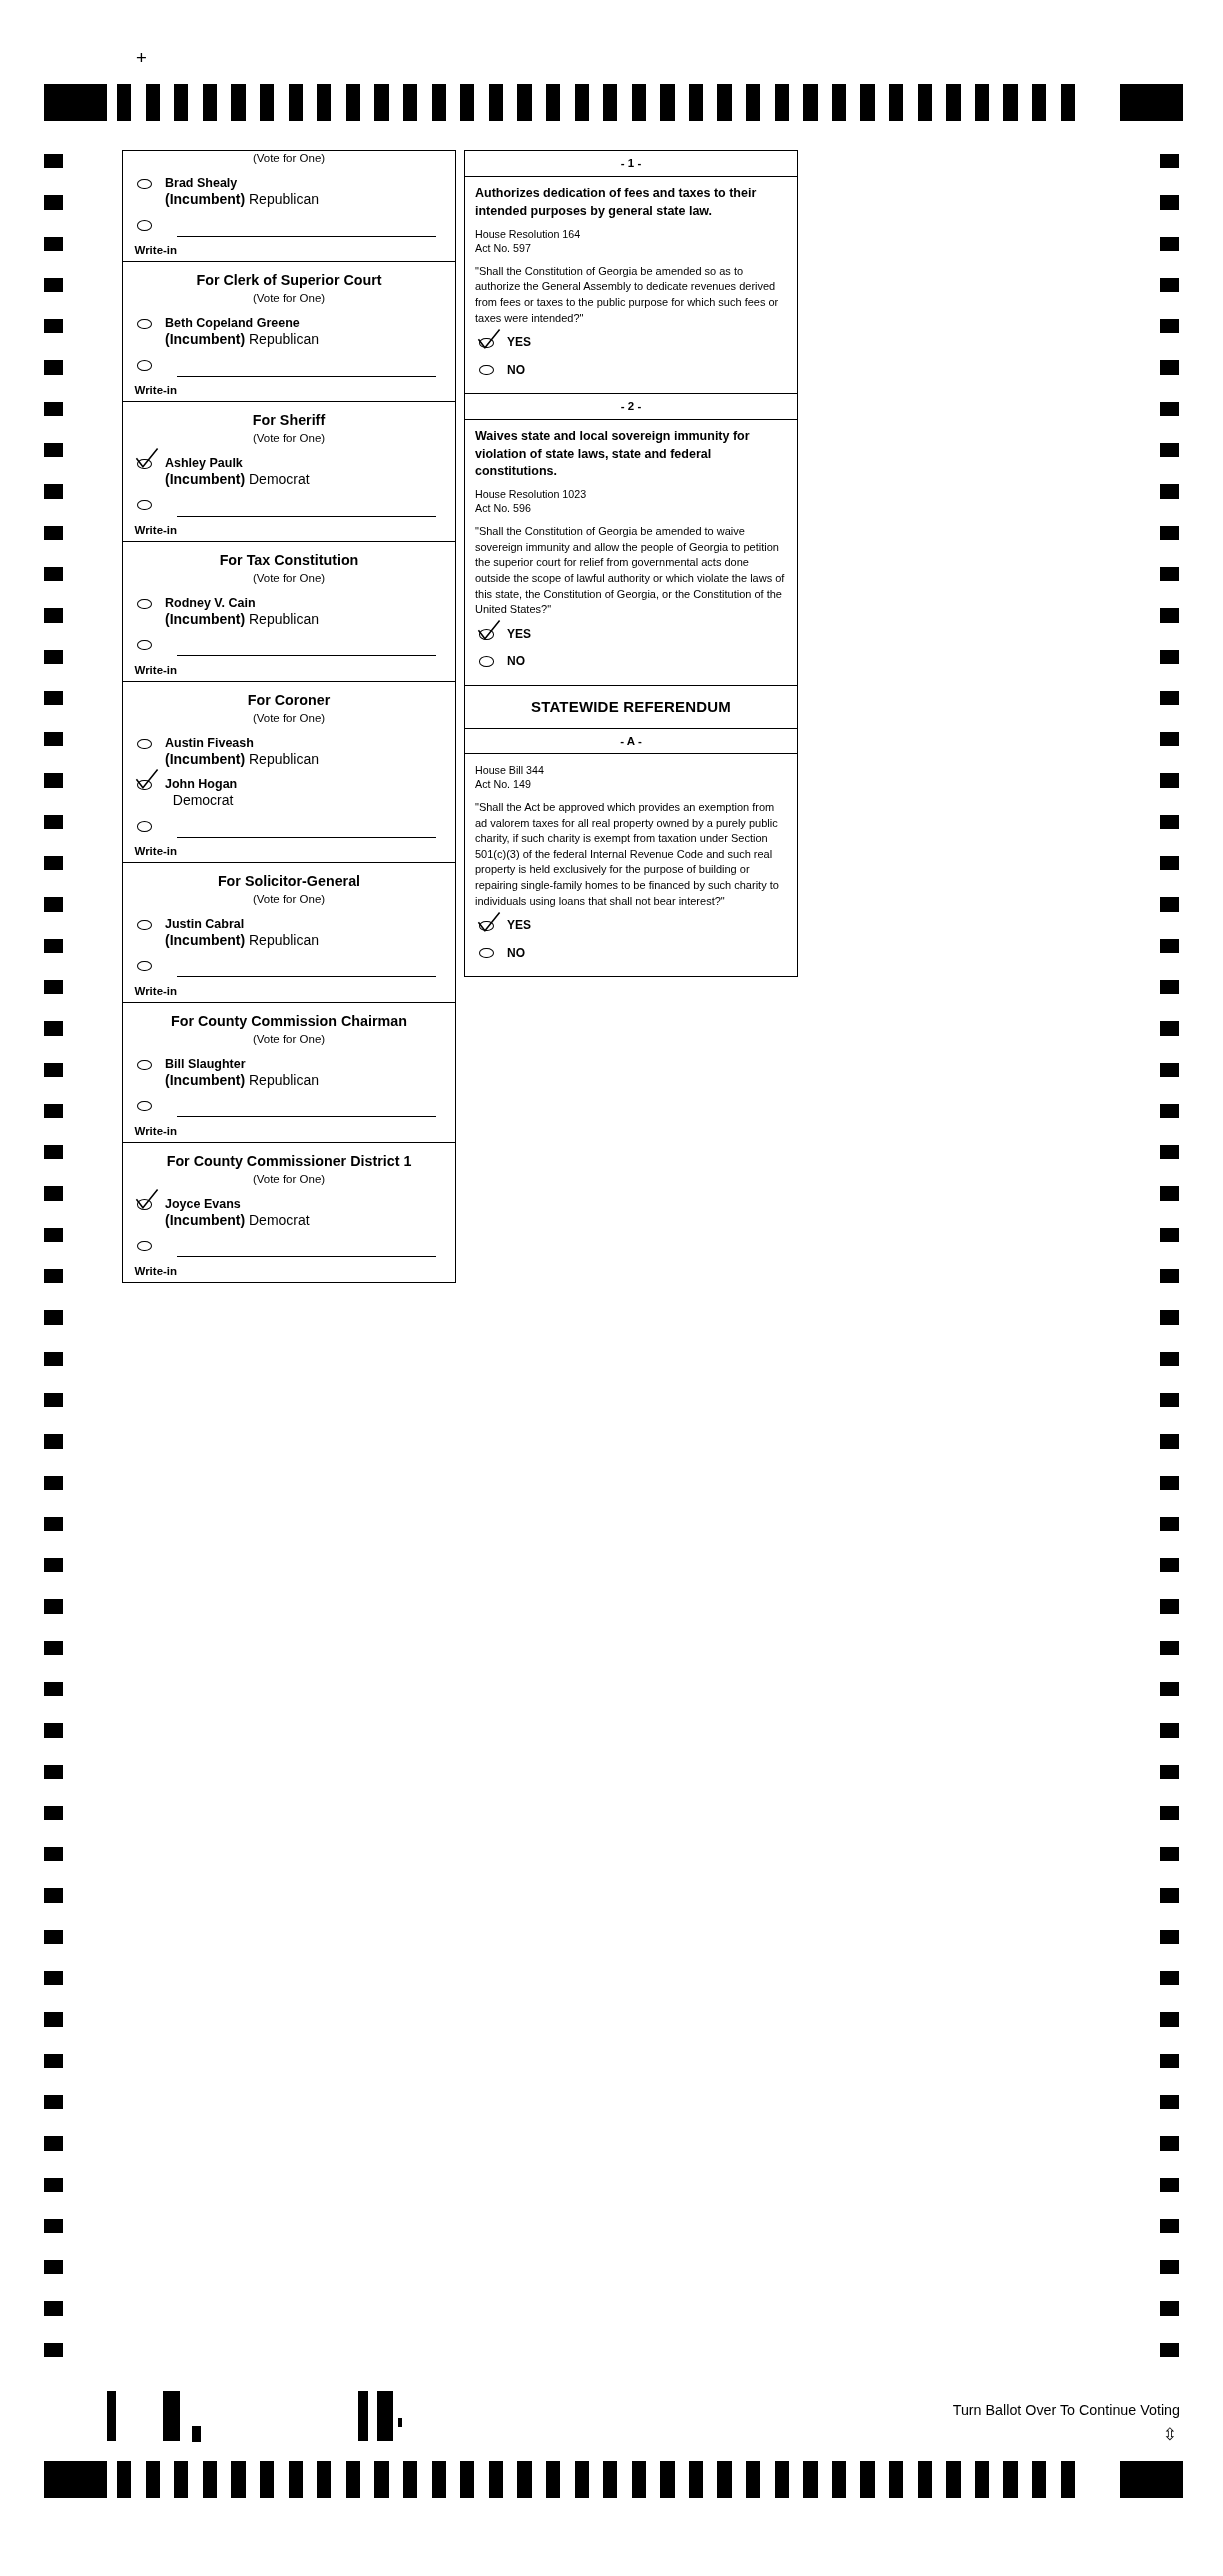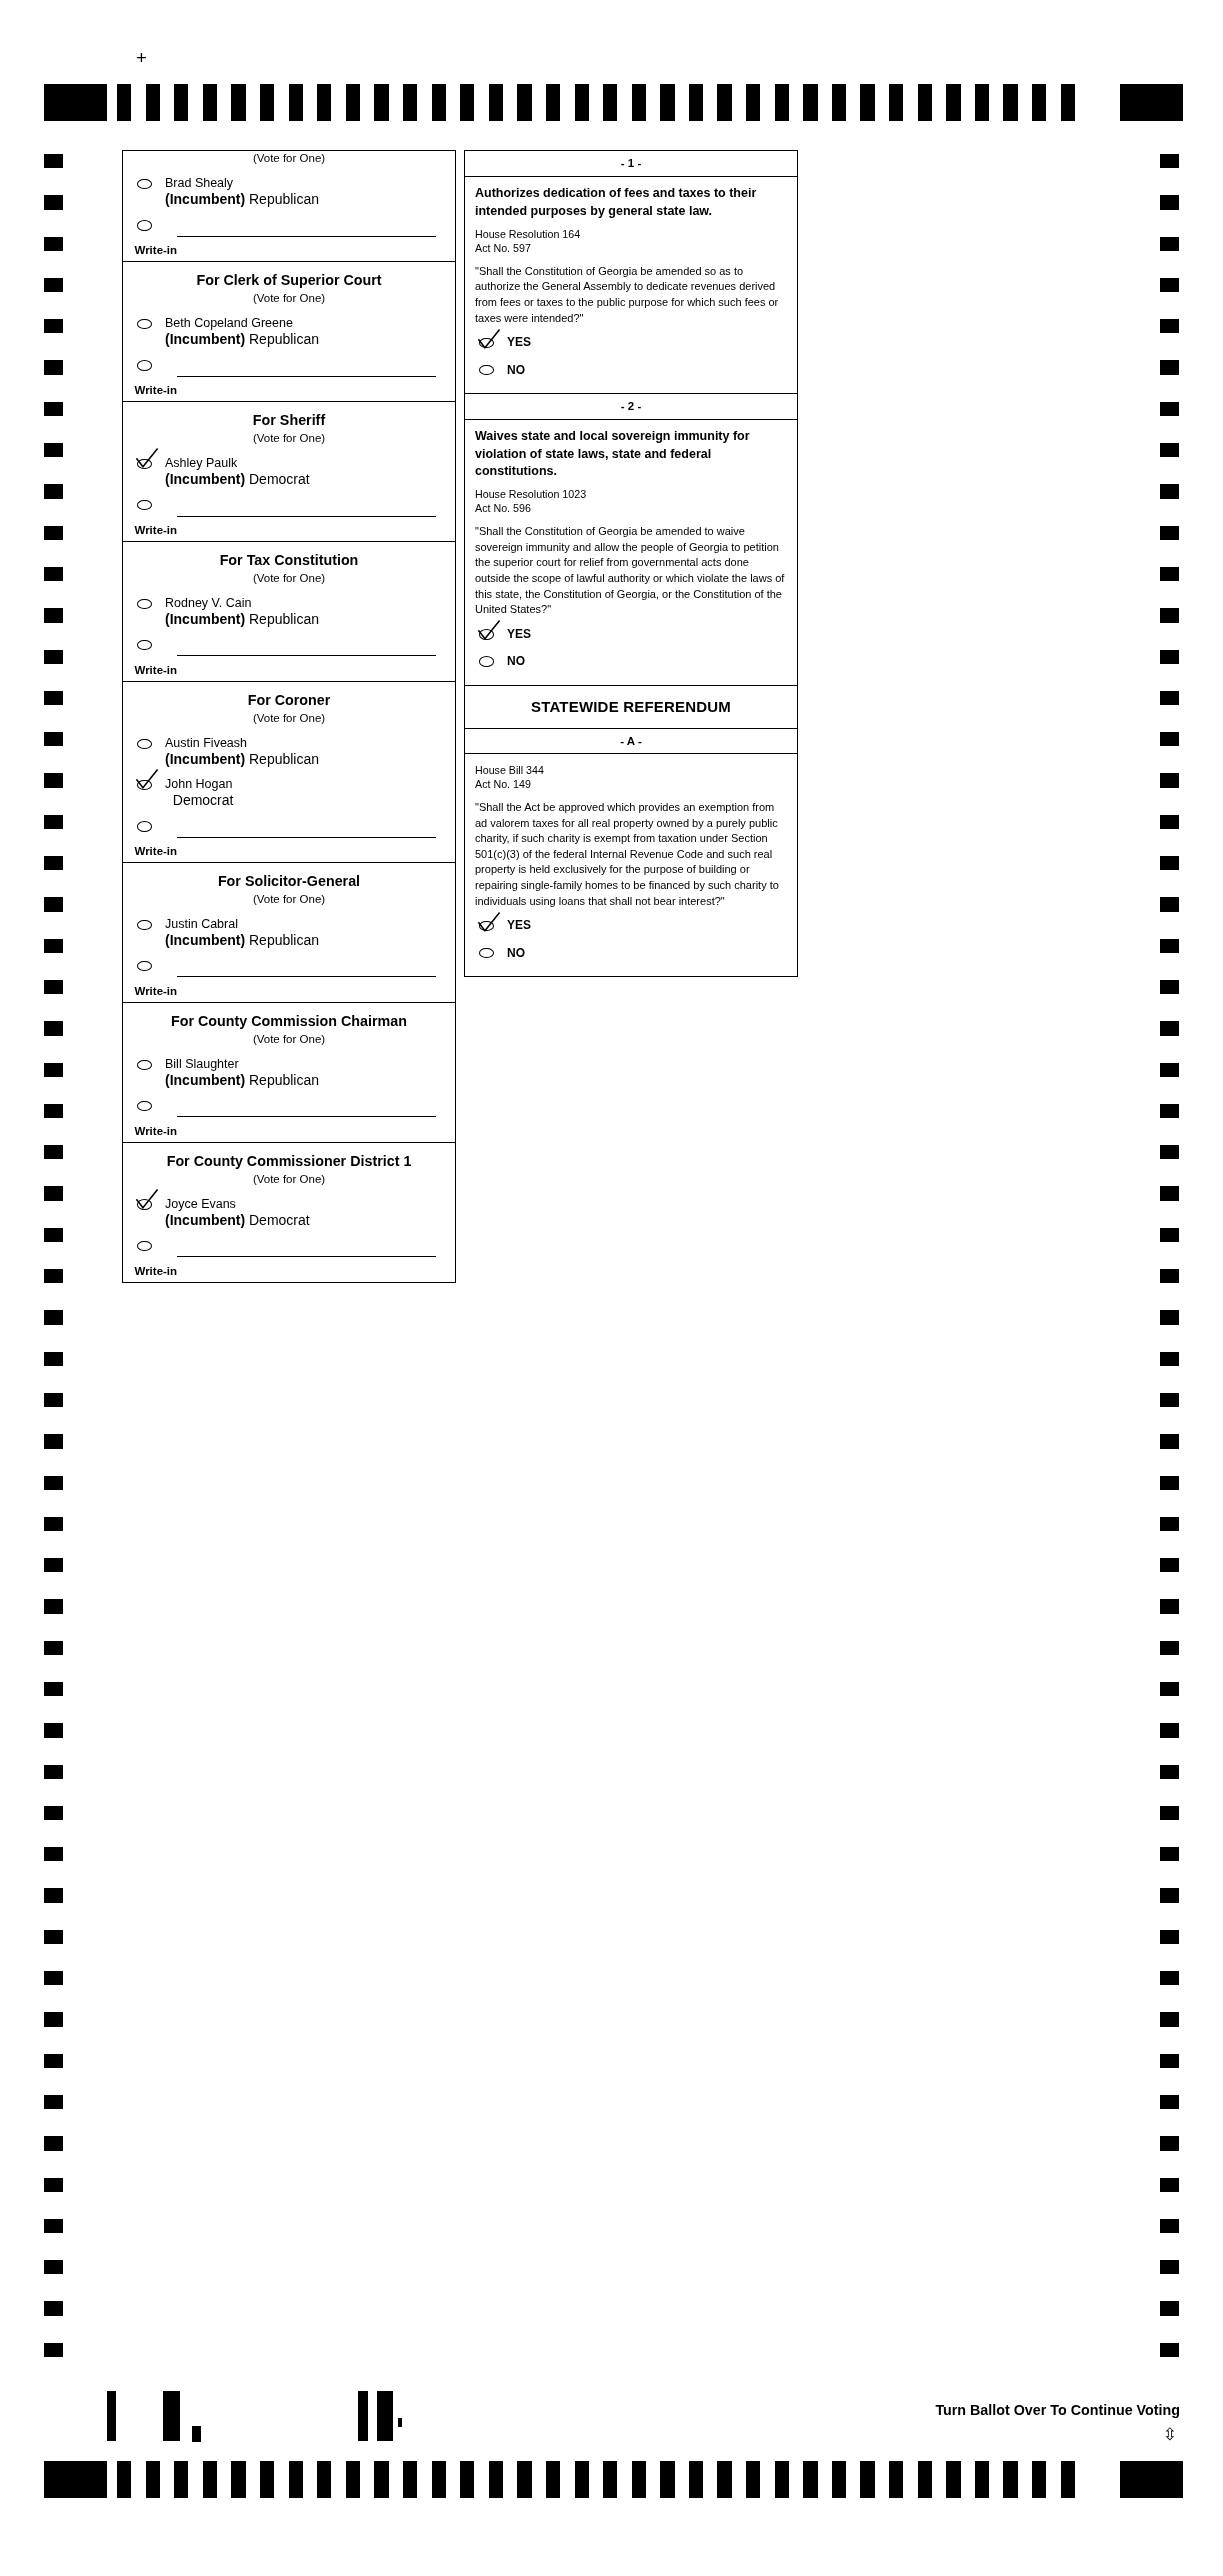--- a/index.html
+++ b/index.html
@@ -121,21 +121,21 @@
     left: 14.3px;
     top: 7.2px;
     width: 15px;
     height: 10.7px;
     border: 1.4px solid #000;
     border-radius: 50%;
     box-sizing: border-box;
   }
   .cand-name {
     font-size: 12.5px;
-    font-weight: normal;
+    font-weight: bold;
     line-height: 1.15;
   }
   .cand-party {
     font-size: 14px;
     line-height: 1.3;
   }
   .cand-party b { font-weight: bold; }
 
   .writein-line {
     margin: 1.4px 11.5px 0 11.5px;
@@ -203,21 +203,21 @@
     font-weight: bold;
   }
   .yn .oval { top: 5.7px; }
 
   
   .turn-over {
     position: absolute;
     right: 44px;
     top: 2402px;
     font-size: 14.3px;
-    font-weight: bold;
+    font-weight: normal;
     text-align: right;
   }
   .arrow-mark {
     position: absolute;
     right: 47px;
     top: 2426px;
     font-size: 17px;
     line-height: 1;
   }
 </style>

